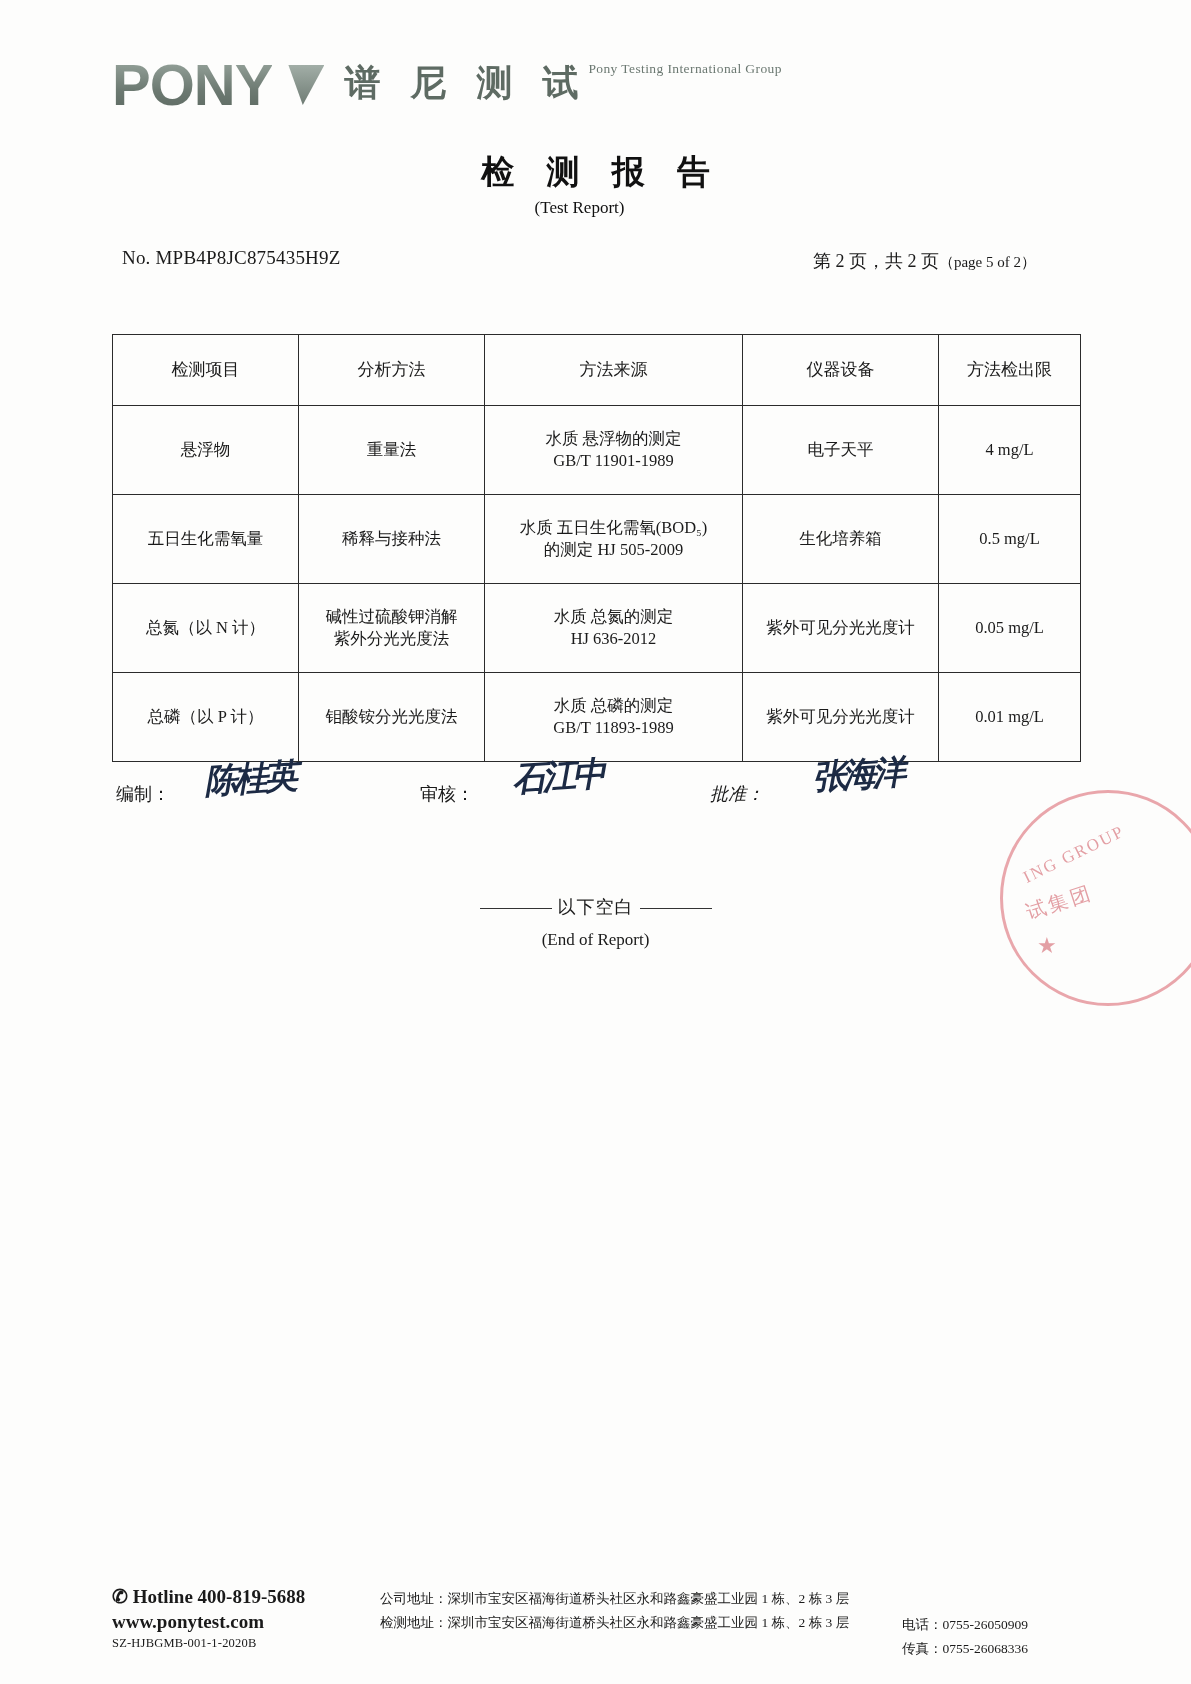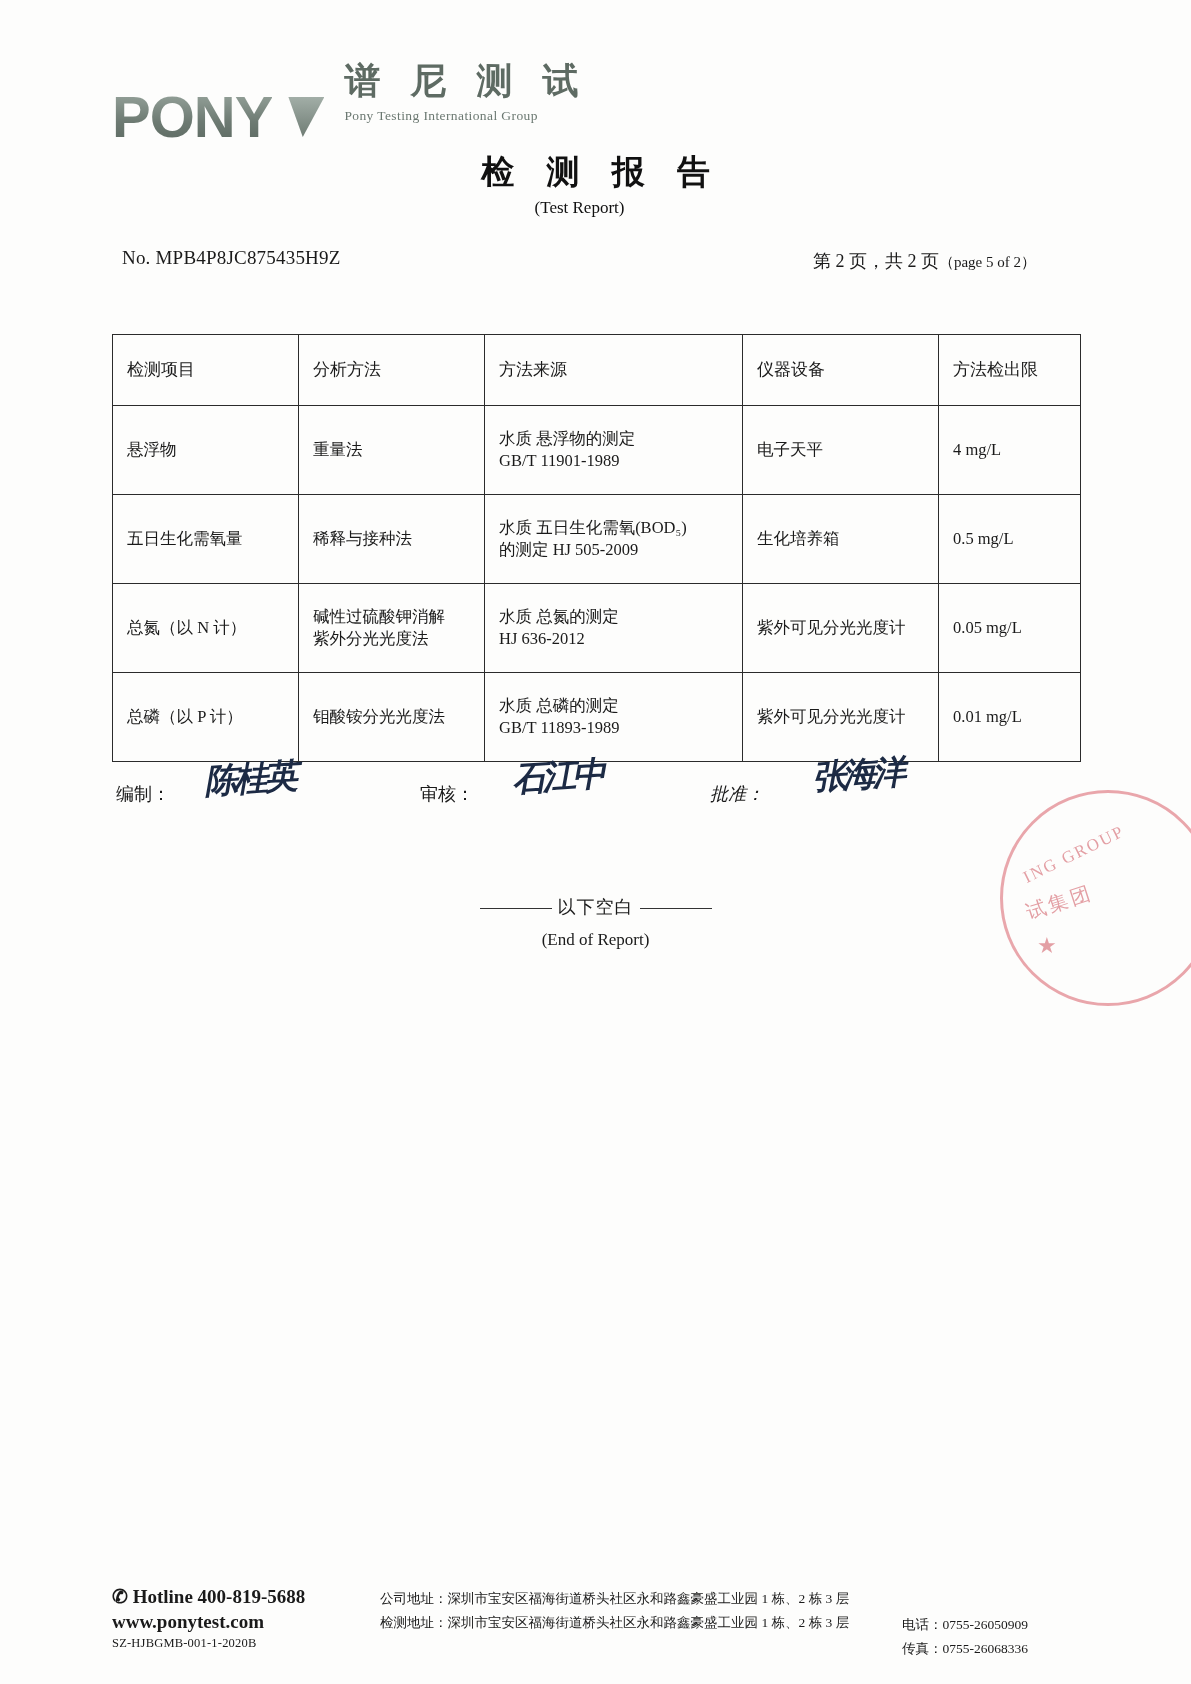--- a/index.html
+++ b/index.html
@@ -55,22 +55,21 @@
     margin-left: -4px;
     margin-bottom: 7px;
     clip-path: polygon(0 0, 100% 0, 40% 100%);
     height: 40px;
     width: 36px;
     border: none;
     background: linear-gradient(180deg,#a2aea7,#6f7c74);
   }
   .logo-cn {
     display: flex;
-    flex-direction: column;
-    margin-bottom: 20px;
+    margin-bottom: 4px;
   }
   .logo-cn-main {
     font-family: "Liberation Sans", sans-serif;
     font-size: 36px;
     letter-spacing: 10px;
     color: #5e6b63;
     font-weight: 600;
   }
   .logo-cn-sub {
     font-family: "Liberation Serif", serif;
@@ -140,25 +139,25 @@
     left: 112px;
     width: 968px;
   }
   table.meth {
     border-collapse: collapse;
     width: 100%;
     table-layout: fixed;
   }
   table.meth td, table.meth th {
     border: 1px solid #2b2b2b;
-    text-align: left;
+    text-align: center;
     vertical-align: middle;
     font-size: 16.5px;
     font-weight: normal;
-    padding: 6px 14px;
+    padding: 6px 21px;
     line-height: 1.35;
   }
   table.meth thead td {
     height: 58px;
     font-size: 17px;
   }
   table.meth tbody td {
     height: 76px;
   }
   .col1 { width: 186px; }

